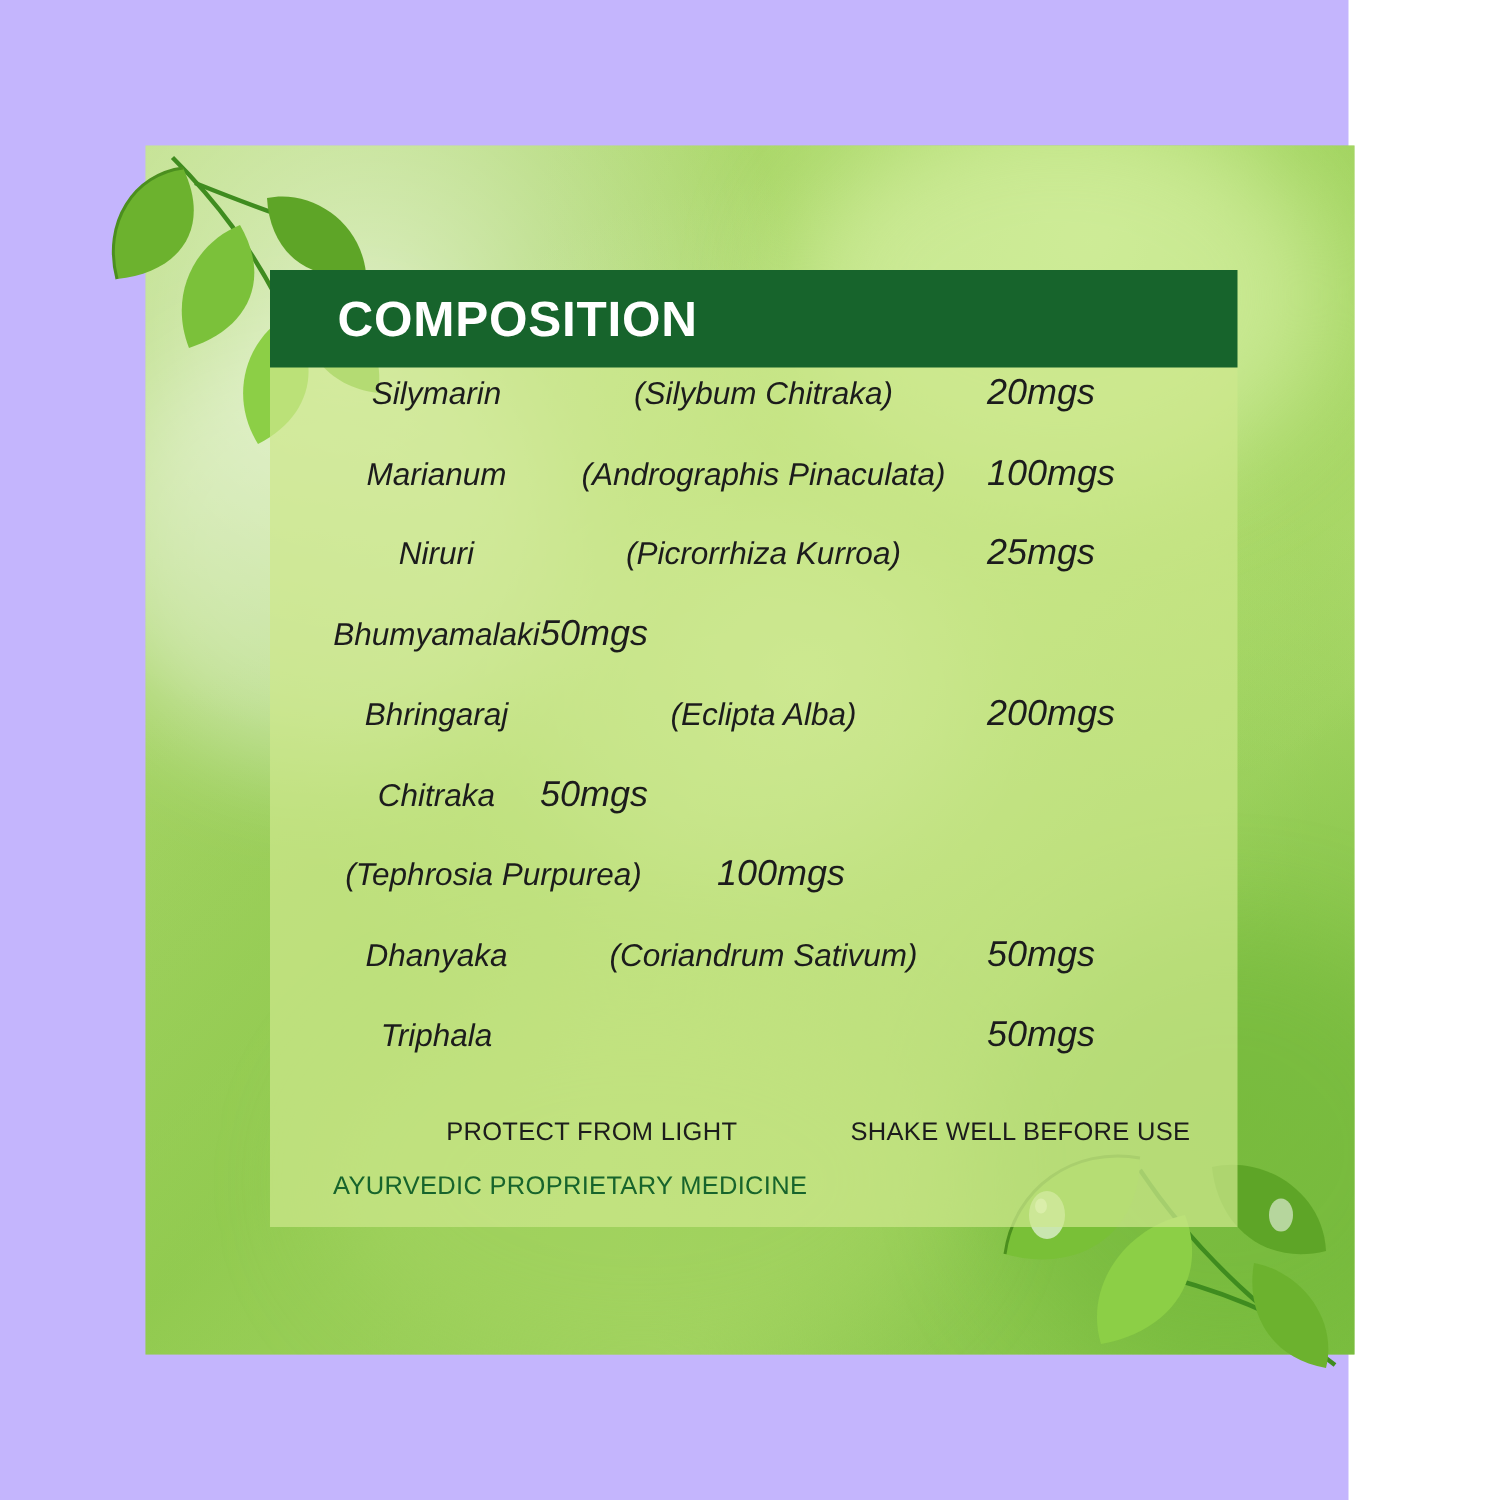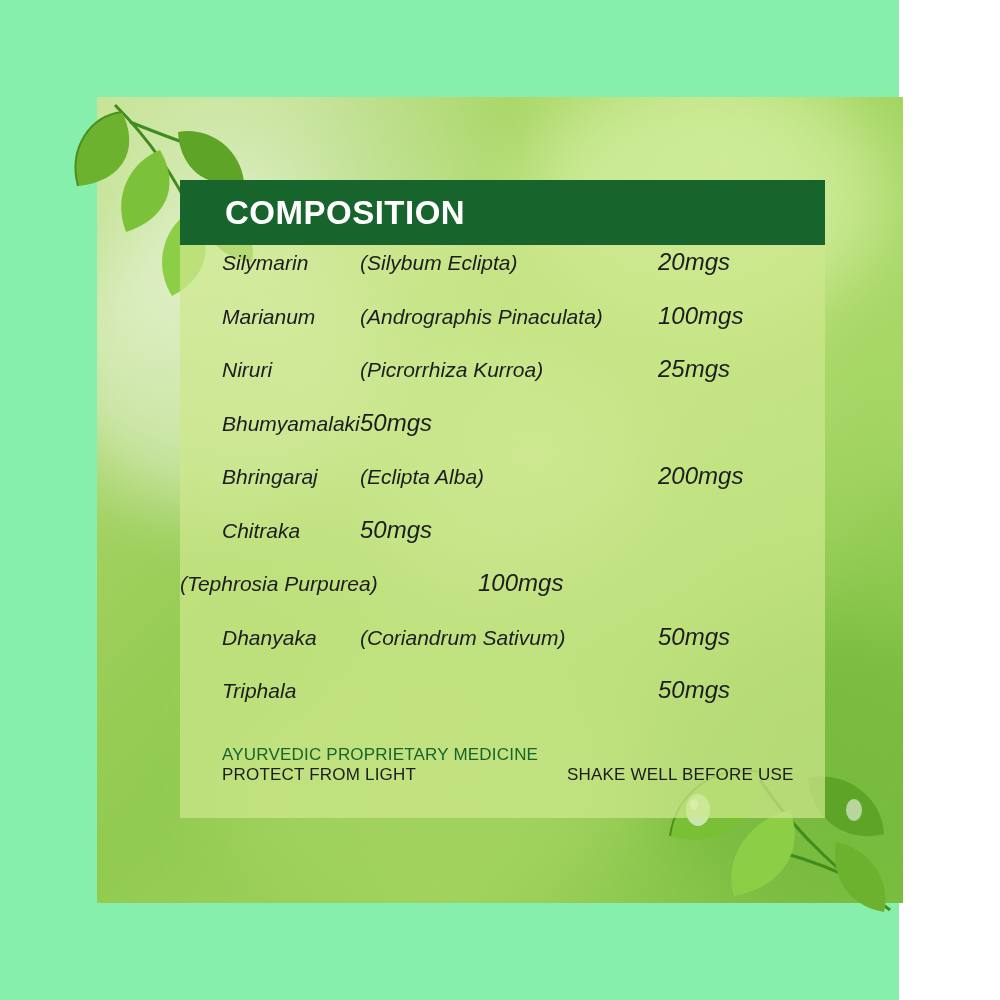--- a/index.html
+++ b/index.html
@@ -11,21 +11,22 @@
     width: 1000px;
     height: 1000px;
     font-family: "Liberation Sans", sans-serif;
     overflow: hidden;
   }
 
   #stage {
     position: relative;
     width: 899px;
     height: 1000px;
-    background: #86efac;
+    background: #c4b5fd;
+    text-align: center;
   }
 
   
   .backdrop {
     position: absolute;
     left: 97px;
     top: 97px;
     width: 806px;
     height: 806px;
     overflow: hidden;
@@ -193,21 +194,21 @@
   <div class="panel"></div>
 
   <div class="panel-header">
     <div class="panel-title">COMPOSITION</div>
   </div>
 
   <div class="rows">
 
     <div class="row">
       <div class="col-name">Silymarin</div>
-      <div class="col-botanical">(Silybum Eclipta)</div>
+      <div class="col-botanical">(Silybum Chitraka)</div>
       <div class="col-qty">20mgs</div>
     </div>
 
     <div class="row">
       <div class="col-name">Marianum</div>
       <div class="col-botanical">(Andrographis Pinaculata)</div>
       <div class="col-qty">100mgs</div>
     </div>
 
     <div class="row">
@@ -246,21 +247,21 @@
     <div class="row">
       <div class="col-name">Triphala</div>
       <div class="col-botanical"></div>
       <div class="col-qty">50mgs</div>
     </div>
 
   </div>
 
   <div class="footnotes">
     <div class="footnote-line">
-      <div class="fn-ayurvedic">AYURVEDIC PROPRIETARY MEDICINE</div>
-    </div>
-    <div class="footnote-line">
       <div class="fn-left">PROTECT FROM LIGHT</div>
       <div class="fn-right">SHAKE WELL BEFORE USE</div>
     </div>
+    <div class="footnote-line">
+      <div class="fn-ayurvedic">AYURVEDIC PROPRIETARY MEDICINE</div>
+    </div>
   </div>
 
 </div>
 
 </body></html>

